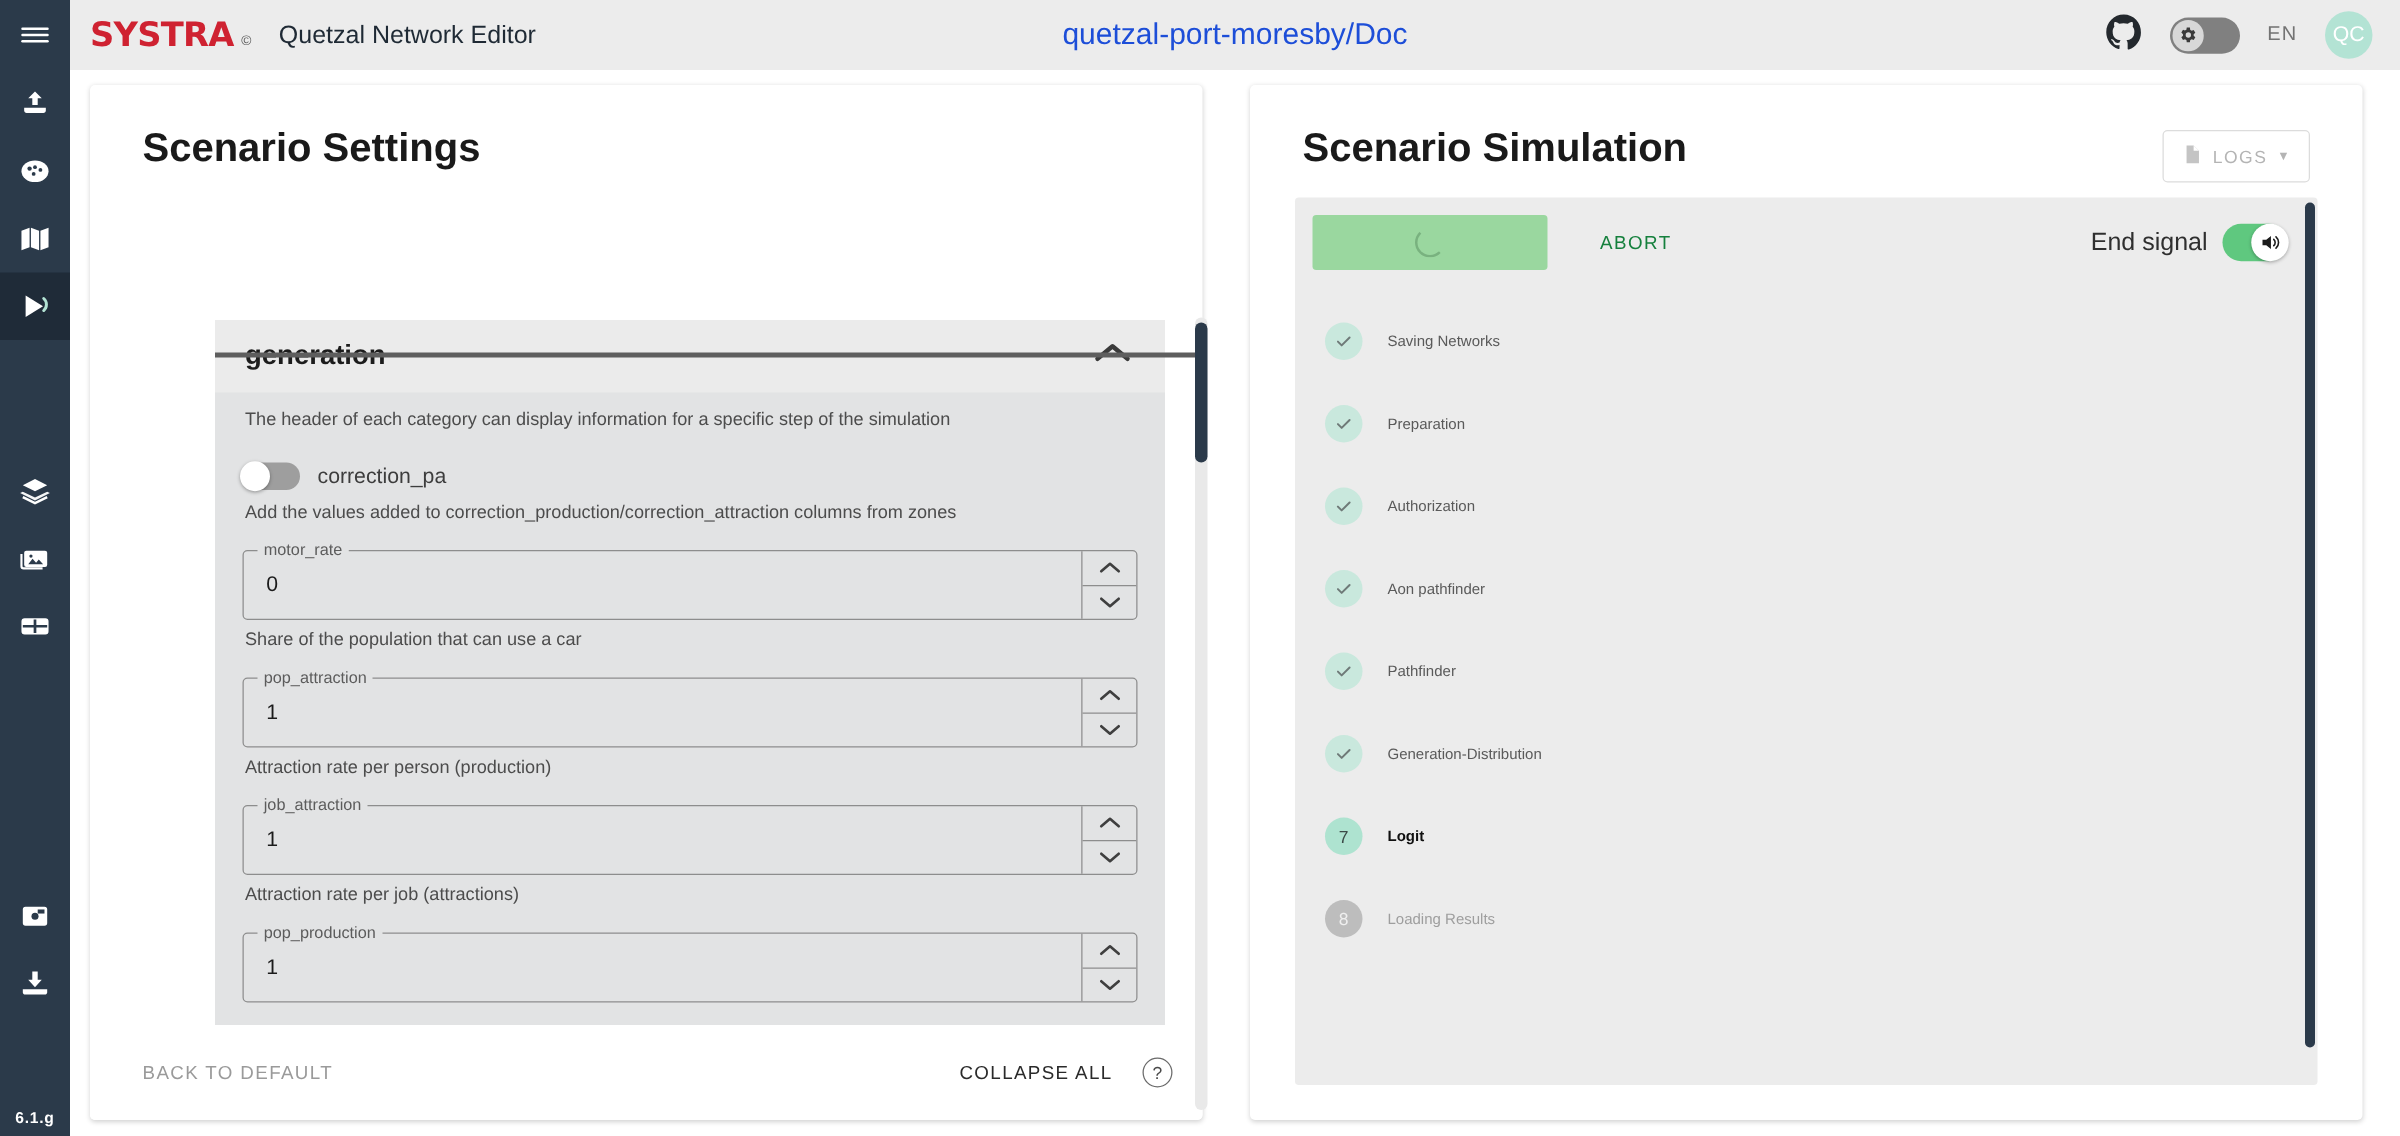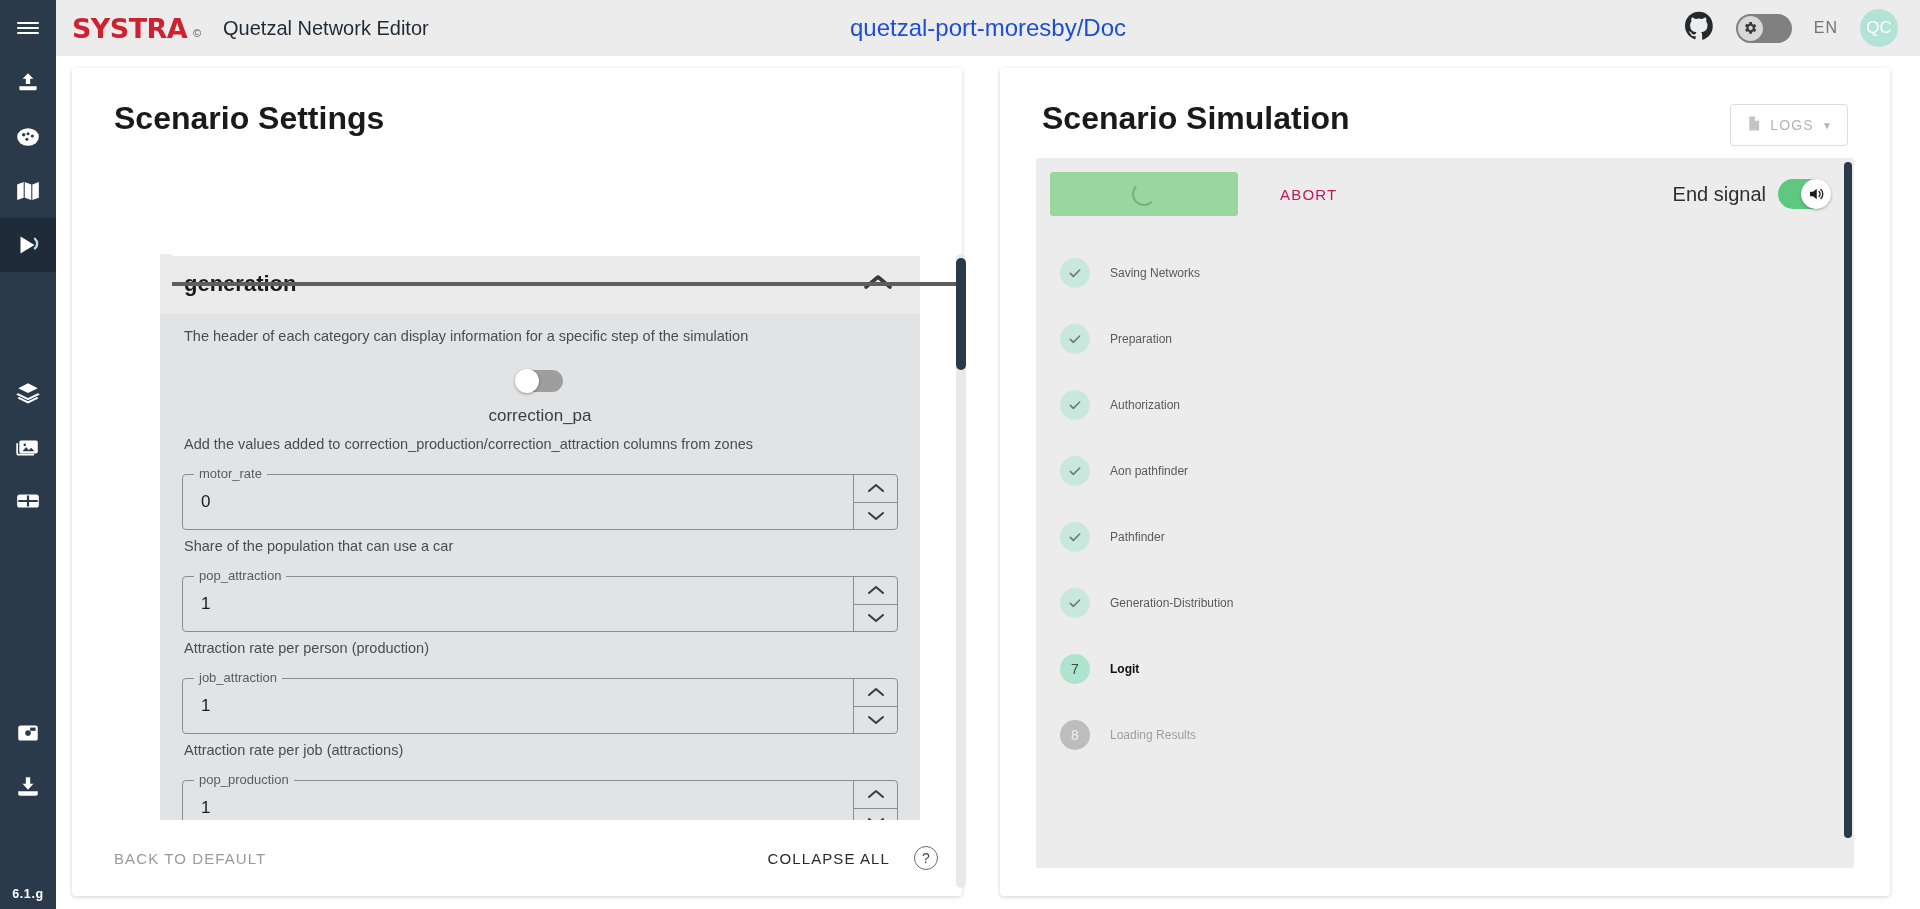--- a/index.html
+++ b/index.html
@@ -80,21 +80,21 @@
   .panel-left  { left: 72px;  top: 68px; width: 890px; height: 828px; }
   .panel-right { left: 1000px; top: 68px; width: 890px; height: 828px; }
 
   .panel-title {
     font-size: 32px; font-weight: bold; color: #1a1a1a;
     padding: 32px 0 0 42px; font-family: "Liberation Sans", sans-serif;
   }
 
   
   .settings-scroll {
-    position: absolute; left: 88px; top: 186px; width: 760px; height: 632px;
+    position: absolute; left: 100px; top: 186px; width: 760px; height: 632px;
     overflow: hidden; background: #ffffff;
   }
   .settings-topfade {
     position: absolute; left: 100px; top: 178px; width: 760px; height: 10px;
     background: #ffffff; z-index: 3;
   }
   .section-divider {
     position: absolute; left: 100px; top: 214px; width: 790px; height: 4px;
     background: #5e5e5e; z-index: 4;
   }
@@ -106,21 +106,21 @@
   .accordion { background: #ebebeb; }
   .accordion-header {
     height: 60px; display: flex; align-items: center; justify-content: space-between;
     padding: 0 22px 0 24px; background: #ebebeb; cursor: pointer;
   }
   .accordion-title { font-size: 22px; font-weight: bold; color: #1c1c1c; }
   .accordion-body { background: #e2e3e4; padding: 0 22px 22px 22px; }
 
   .hint { font-size: 14.5px; color: #4c4c4c; padding: 14px 0 0 2px; }
 
-  .switch-row { display: flex; align-items: center; gap: 14px; margin-top: 26px; flex-direction: column; }
+  .switch-row { display: flex; align-items: center; gap: 14px; margin-top: 26px; }
   .switch {
     width: 46px; height: 22px; border-radius: 11px; background: #9e9e9e;
     display: flex; align-items: center; padding: 0; cursor: pointer; position: relative;
   }
   .switch-knob {
     width: 24px; height: 24px; border-radius: 50%; background: #ffffff;
     box-shadow: 0 1px 3px rgba(0,0,0,.35); position: absolute; left: -2px;
   }
   .switch-label { font-size: 17px; color: #3d3d3d; }
   .switch-desc { font-size: 14.5px; color: #4c4c4c; margin-top: 10px; padding-left: 2px; }
@@ -191,21 +191,21 @@
   .sim-controls { display: flex; align-items: center; height: 72px; padding: 0 24px 0 14px; }
   .run-btn {
     width: 188px; height: 44px; background: #9ad79f; border-radius: 3px;
     display: flex; align-items: center; justify-content: center; cursor: pointer;
   }
   .spinner {
     width: 24px; height: 24px; border-radius: 50%;
     border: 2.4px solid rgba(60,110,70,.35); border-top-color: transparent; border-right-color: transparent;
   }
   .abort-btn {
-    margin-left: 42px; font-size: 15px; letter-spacing: 1.2px; color: #be185d; cursor: default;
+    margin-left: 42px; font-size: 15px; letter-spacing: 1.2px; color: #15803d; cursor: default;
   }
   .endsignal-wrap { margin-left: auto; display: flex; align-items: center; gap: 12px; }
   .endsignal-label { font-size: 20px; color: #2f2f2f; text-align: center; }
   .sound-toggle {
     width: 52px; height: 30px; border-radius: 15px; background: #5fc87f;
     display: flex; align-items: center; justify-content: flex-end; padding: 0 2px;
     position: relative; cursor: pointer;
   }
   .sound-knob {
     width: 30px; height: 30px; border-radius: 50%; background: #ffffff;

